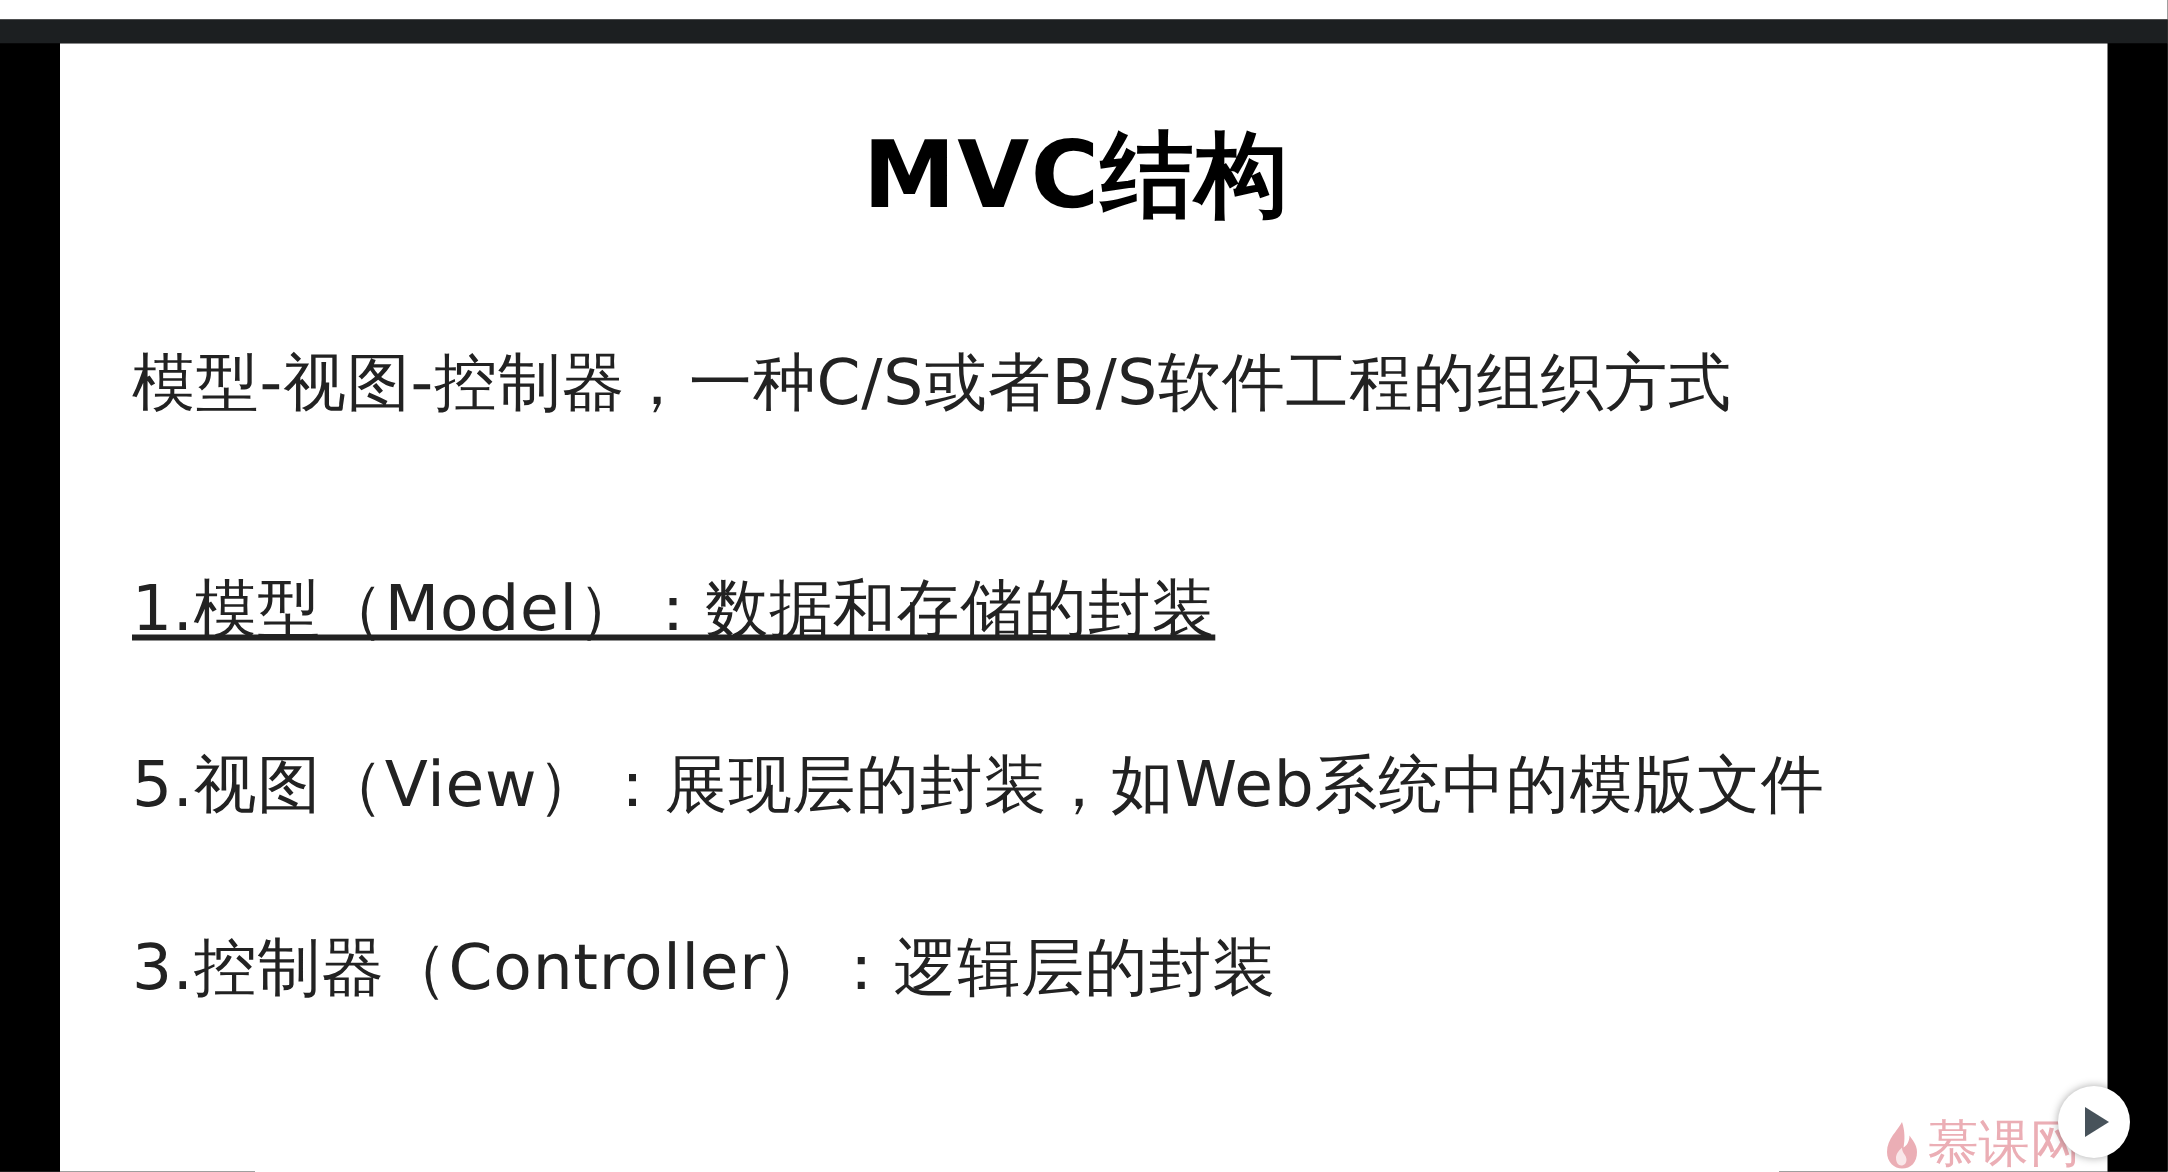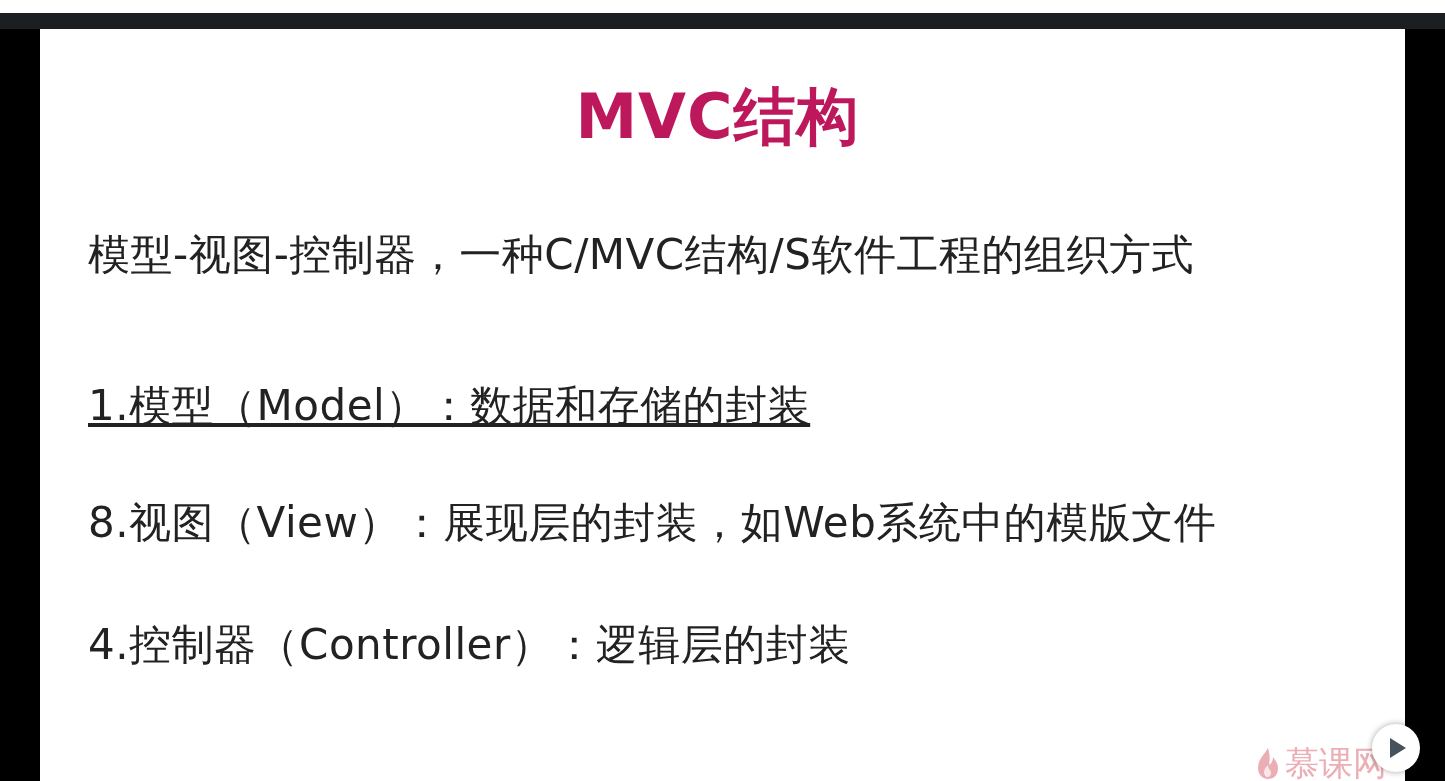--- a/index.html
+++ b/index.html
@@ -91,27 +91,27 @@
   </style>
 </head>
 <body>
 
 <div class="top-strip"></div>
 <div class="player-bar"></div>
 <div class="letterbox-left"></div>
 <div class="letterbox-right"></div>
 
 <div class="slide">
-  <div class="slide-title" style="color:#be185d;text-align:center;">MVC结构</div>
+  <div class="slide-title" style="color:#000000;text-align:center;">MVC结构</div>
 
-  <div class="slide-line subtitle" style="color:#222222;">模型-视图-控制器，一种C/MVC结构/S软件工程的组织方式</div>
+  <div class="slide-line subtitle" style="color:#222222;">模型-视图-控制器，一种C/S或者B/S软件工程的组织方式</div>
 
   <div class="slide-line item-1" style="color:#222222;text-decoration:underline;">1.模型（Model）：数据和存储的封装</div>
-  <div class="slide-line item-2" style="color:#222222;">8.视图（View）：展现层的封装，如Web系统中的模版文件</div>
-  <div class="slide-line item-3" style="color:#222222;">4.控制器（Controller）：逻辑层的封装</div>
+  <div class="slide-line item-2" style="color:#222222;">5.视图（View）：展现层的封装，如Web系统中的模版文件</div>
+  <div class="slide-line item-3" style="color:#222222;">3.控制器（Controller）：逻辑层的封装</div>
 
   <div class="watermark" style="color:#e8a0a8;">
     <span>
       <svg width="26" height="34" viewBox="0 0 26 34">
         <path d="M13 2 C10 8 3 13 3 22 C3 29 8 33 13 33 C19 33 23 29 23 22 C23 17 20 14 18 11 C18 15 16 18 14 19 C15 14 15 8 13 2 Z" fill="#e8a0a8"></path>
         <path d="M9 26 C9 23 11 21 13 19 C13 23 16 24 16 27 C16 30 14 31 12.5 31 C10.5 31 9 29 9 26 Z" fill="#ffffff" opacity="0.7"></path>
       </svg>
     </span>
     <span>慕课网</span>
   </div>

